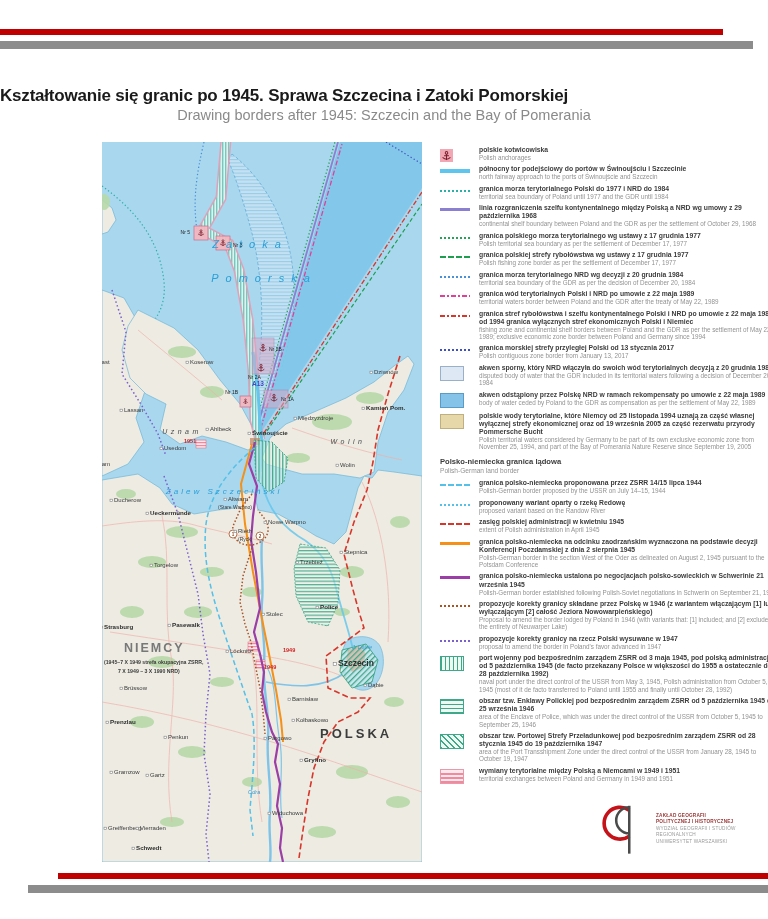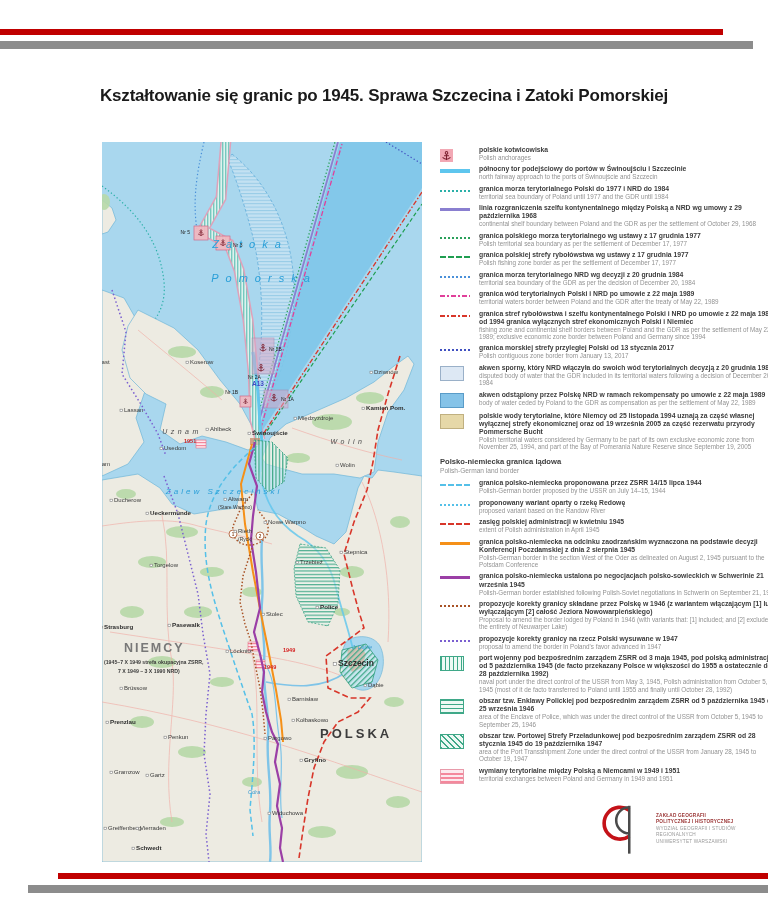--- a/index.html
+++ b/index.html
@@ -5,21 +5,21 @@
   html,body{margin:0;padding:0;background:#fff;}
   #page{position:relative;width:768px;height:919px;background:#fff;overflow:hidden;
         font-family:"Liberation Sans",sans-serif;}
   
   .bar{position:absolute;}
   #bar-top-red{left:0;top:29px;width:723px;height:6px;background:#c00000;}
   #bar-top-gray{left:0;top:41px;width:753px;height:8px;background:#8c8c8c;}
   #bar-bot-red{left:58px;top:873px;right:0;height:6px;background:#c00000;}
   #bar-bot-gray{left:28px;top:885px;right:0;height:8px;background:#8c8c8c;}
   
-  #title{position:absolute;left:0;top:86px;width:100%;text-align:center;
+  #title{position:absolute;left:0;top:86px;width:100%;text-align:left;
          font-size:17px;font-weight:bold;color:#1a1a1a;letter-spacing:-0.2px;}
   #subtitle{position:absolute;left:0;top:107px;width:100%;text-align:center;
          font-size:14.5px;color:#8a8a8a;}
   
   #map-wrap{position:absolute;left:102px;top:142px;width:320px;height:720px;}
   
   #legend{position:absolute;left:440px;top:146px;width:338px;}
   .lg-row{display:flex;gap:7px;margin-bottom:4px;}
   .sw{flex:0 0 32px;width:32px;display:flex;justify-content:flex-start;padding-top:2px;}
   .swatch{width:30px;}
@@ -89,20 +89,21 @@
 </style>
 </head>
 <body>
 
 <div id="page">
 
   <div class="bar" id="bar-top-red"></div>
   <div class="bar" id="bar-top-gray"></div>
 
   <div id="title">Kształtowanie się granic po 1945. Sprawa Szczecina i Zatoki Pomorskiej</div>
+  <div id="subtitle">Drawing borders after 1945: Szczecin and the Bay of Pomerania</div>
 
   <div id="map-wrap">
     <svg width="320" height="720" viewBox="0 0 320 720">
       <defs>
         <pattern id="pTeal" width="3" height="6" patternUnits="userSpaceOnUse">
           <rect width="3" height="6" fill="#def2ee"></rect>
             <rect width="1.4" height="6" fill="#76c8bf"></rect>
         </pattern>
         <pattern id="pStripe" width="6" height="3.4" patternUnits="userSpaceOnUse">
           <rect width="6" height="3.4" fill="#c6e3f3"></rect>

